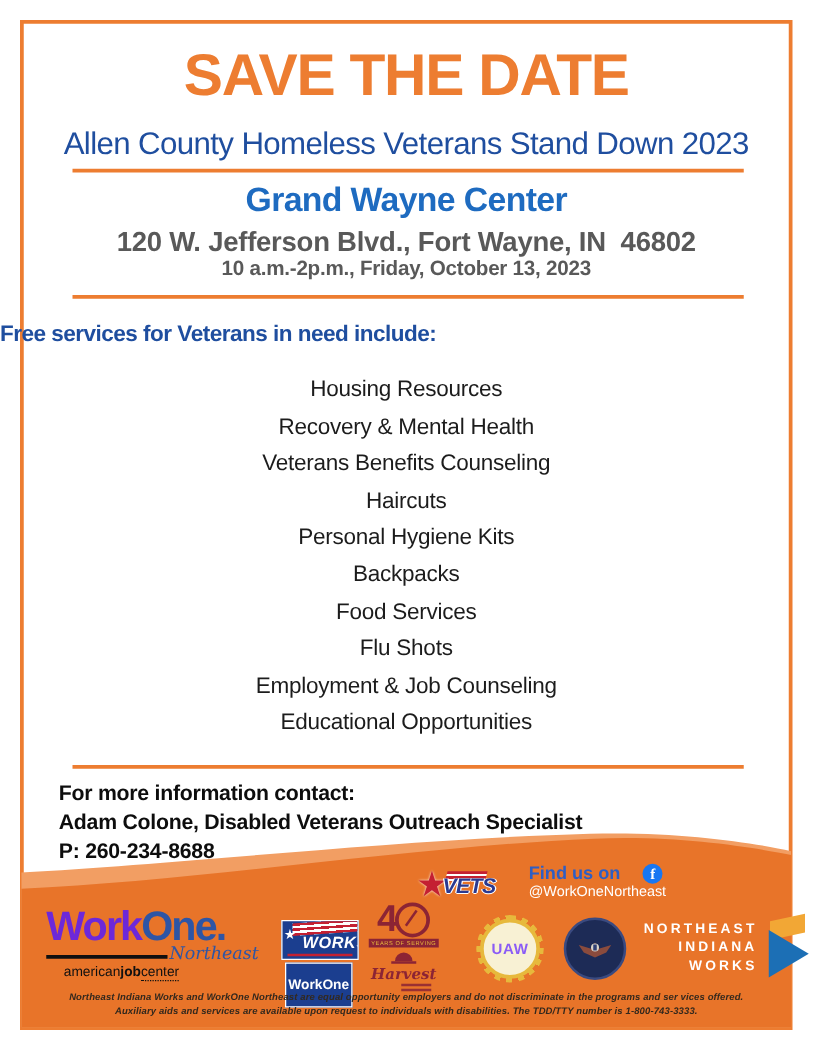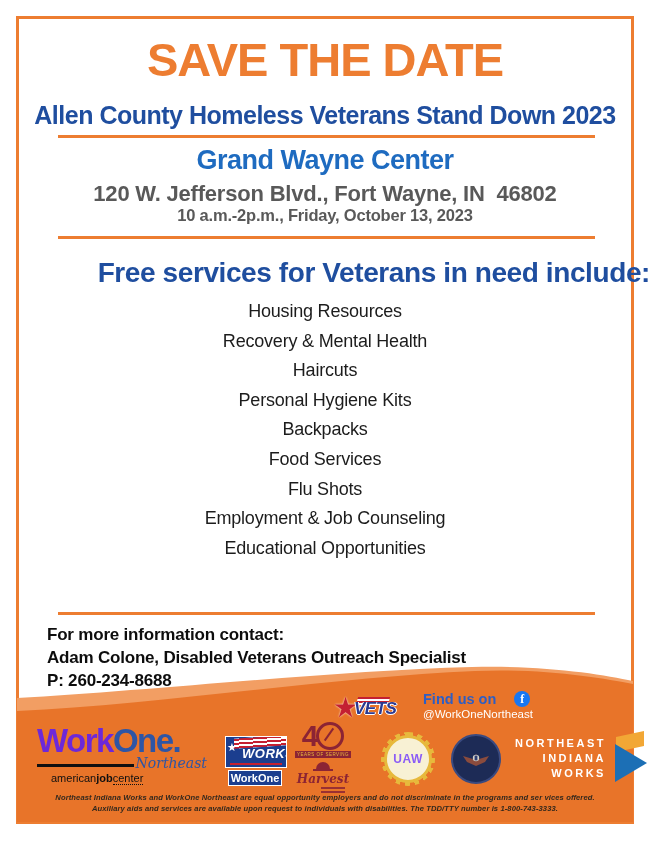--- a/index.html
+++ b/index.html
@@ -1,26 +1,26 @@
 <!DOCTYPE html>
 <html><head>
 <meta charset="utf-8">
 <style>
   html,body{margin:0;padding:0;}
   body{width:650px;height:841px;background:#fff;font-family:"Liberation Sans",sans-serif;position:relative;overflow:hidden;}
   .flyer{position:absolute;inset:0;}
   .frame{position:absolute;left:16px;top:16px;width:612px;height:802px;border:3px solid #ED7D31;}
   .title{position:absolute;top:32px;left:0;width:100%;text-align:center;font-size:47px;font-weight:800;letter-spacing:-1px;color:#ED7D31;}
-  .subtitle{position:absolute;top:101px;left:0;width:100%;text-align:center;font-size:25px;font-weight:700;letter-spacing:-0.5px;color:#1F4E9F;}
+  .subtitle{position:absolute;top:101px;left:0;width:100%;text-align:center;font-size:25px;font-weight:400;letter-spacing:-0.5px;color:#1F4E9F;}
   .rule{position:absolute;left:58px;width:537px;height:3px;background:#ED7D31;}
   .rule1{top:135px;} .rule2{top:236px;} .rule3{top:612px;}
   .venue-name{position:absolute;top:145px;left:0;width:100%;text-align:center;font-size:27px;font-weight:800;letter-spacing:-0.5px;color:#1E6BC0;}
   .venue-address{position:absolute;top:181px;left:0;width:100%;text-align:center;font-size:22px;font-weight:700;letter-spacing:-0.2px;color:#595959;white-space:pre;}
   .venue-datetime{position:absolute;top:206px;left:0;width:100%;text-align:center;font-size:16.5px;font-weight:700;letter-spacing:-0.2px;color:#595959;}
-  .services-heading{position:absolute;top:257px;left:0;width:100%;text-align:right;font-size:28px;font-weight:800;letter-spacing:-0.4px;color:#1F4E9F;}
+  .services-heading{position:absolute;top:257px;left:0;width:100%;text-align:left;font-size:18px;font-weight:800;letter-spacing:-0.4px;color:#1F4E9F;}
   .services-list{position:absolute;top:301px;left:0;width:100%;text-align:center;}
   .service-item{font-size:18px;color:#1c1c1c;height:29.6px;letter-spacing:-0.2px;}
   .contact{position:absolute;top:623px;left:47px;font-size:17px;font-weight:800;color:#0d0d0d;line-height:23px;letter-spacing:-0.2px;}
 
   
   .footer{position:absolute;left:17px;top:658px;width:616px;height:164px;}
   .footer svg.wave{position:absolute;inset:0;}
   .f-content{position:absolute;inset:0;}
 
   
@@ -47,21 +47,21 @@
   .wo-ajc b{font-weight:800;}
   .wo-ajc .ctr{border-bottom:1px dotted #101010;}
 
   
   .jvsg{position:absolute;left:208px;top:78px;width:60px;}
   .jvsg .flag{position:relative;width:60px;height:30px;background:#1B3E8F;border:1px solid #fff;overflow:hidden;}
   .jvsg .fstripes{position:absolute;left:8px;top:0;width:52px;height:10px;background:repeating-linear-gradient(#C42032 0 2px,#fff 2px 4px);transform:skewY(-4deg);}
   .jvsg .fstar{position:absolute;left:1px;top:4px;color:#fff;font-size:11px;}
   .jvsg .fword{position:absolute;left:16px;top:9px;font-size:13px;font-weight:900;font-style:italic;color:#fff;letter-spacing:0.5px;}
   .jvsg .fline{position:absolute;left:4px;bottom:2px;width:52px;height:2px;background:#C42032;}
-  .jvsg .wobar{margin-top:2px;width:52px;margin-left:3px;background:#1B3E8F;border:1px solid #fff;color:#fff;font-weight:800;font-size:11px;text-align:center;padding:1px 0;}
+  .jvsg .wobar{margin-top:2px;width:52px;margin-left:3px;background:#1B3E8F;border:1px solid #fff;color:#fff;font-weight:800;font-size:11px;text-align:center;padding:11px 0;}
 
   
   .harvest{position:absolute;left:278px;top:64px;width:56px;text-align:center;color:#8C2434;}
   .h-40{display:flex;justify-content:center;align-items:center;line-height:26px;}
   .h-4{font-size:30px;font-weight:800;}
   .h-0{width:22px;height:22px;border:3px solid #8C2434;border-radius:50%;margin-left:-2px;position:relative;}
   .h-0::after{content:"";position:absolute;left:9px;top:2px;width:2px;height:15px;background:#8C2434;transform:rotate(35deg);}
   .h-banner{background:#8C2434;color:#E7B93C;font-size:4.5px;letter-spacing:0.5px;padding:1px 0;margin-top:1px;}
   .h-dome{width:14px;height:7px;background:#8C2434;border-radius:14px 14px 0 0;margin:4px auto 0;}
   .h-domebar{width:20px;height:1.5px;background:#8C2434;margin:0 auto;}
@@ -98,20 +98,21 @@
   <div class="venue-name">Grand Wayne Center</div>
   <div class="venue-address">120 W. Jefferson Blvd., Fort Wayne, IN  46802</div>
   <div class="venue-datetime">10 a.m.-2p.m., Friday, October 13, 2023</div>
 
   <div class="rule rule2"></div>
 
   <div class="services-heading">Free services for Veterans in need include:</div>
   <div class="services-list">
       <div class="service-item">Housing Resources</div>
       <div class="service-item">Recovery &amp; Mental Health</div>
+      <div class="service-item">Veterans Benefits Counseling</div>
       <div class="service-item">Haircuts</div>
       <div class="service-item">Personal Hygiene Kits</div>
       <div class="service-item">Backpacks</div>
       <div class="service-item">Food Services</div>
       <div class="service-item">Flu Shots</div>
       <div class="service-item">Employment &amp; Job Counseling</div>
       <div class="service-item">Educational Opportunities</div>
     </div>
 
   <div class="rule rule3"></div>

